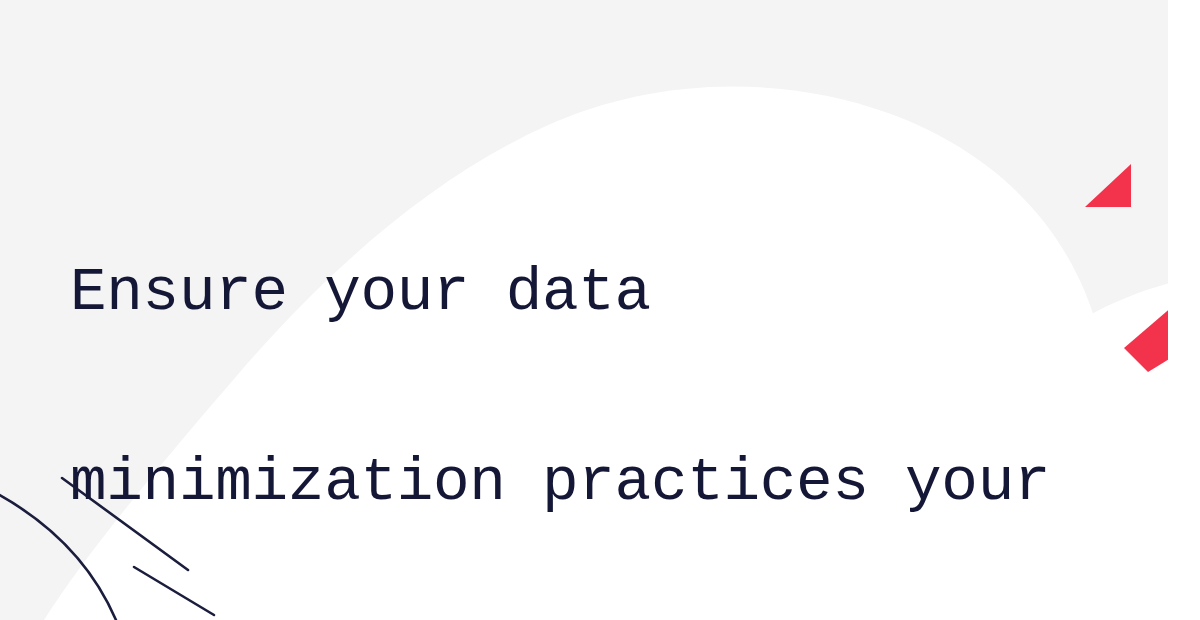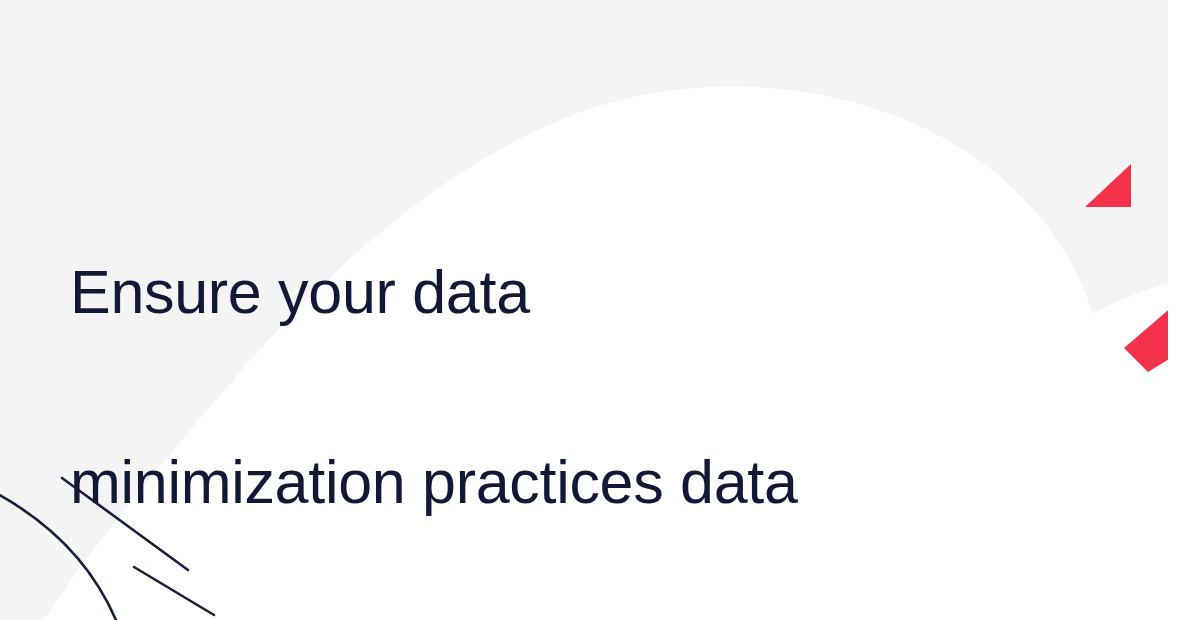--- a/index.html
+++ b/index.html
@@ -6,21 +6,21 @@
   html, body {
     margin: 0;
     padding: 0;
     background: #ffffff;
   }
   #banner {
     position: relative;
     width: 1168px;
     height: 620px;
     overflow: hidden;
-    font-family: Liberation Sans, sans-serif;
+    font-family: Liberation Mono, monospace;
     background: #fde047;
   }
   #bg-art {
     position: absolute;
     inset: 0;
     width: 1200px;
     height: 620px;
     display: block;
   }
   #headline {
@@ -71,17 +71,17 @@
     <path fill="none" stroke="#1b1d3d" stroke-width="2.6" stroke-linecap="round" d="M -6 492
              C 46 520 90 560 116 620"></path>
 
     <line x1="62" y1="478" x2="188" y2="570" stroke="#1b1d3d" stroke-width="2.6" stroke-linecap="round"></line>
 
     <line x1="134" y1="567" x2="214" y2="615" stroke="#1b1d3d" stroke-width="2.6" stroke-linecap="round"></line>
   </svg>
 
   <h1 id="headline">
     <span class="hl-line">Ensure your data</span>
-    <span class="hl-line">minimization practices data</span>
+    <span class="hl-line">minimization practices your</span>
     
   </h1>
 
 </div>
 
 </body></html>

